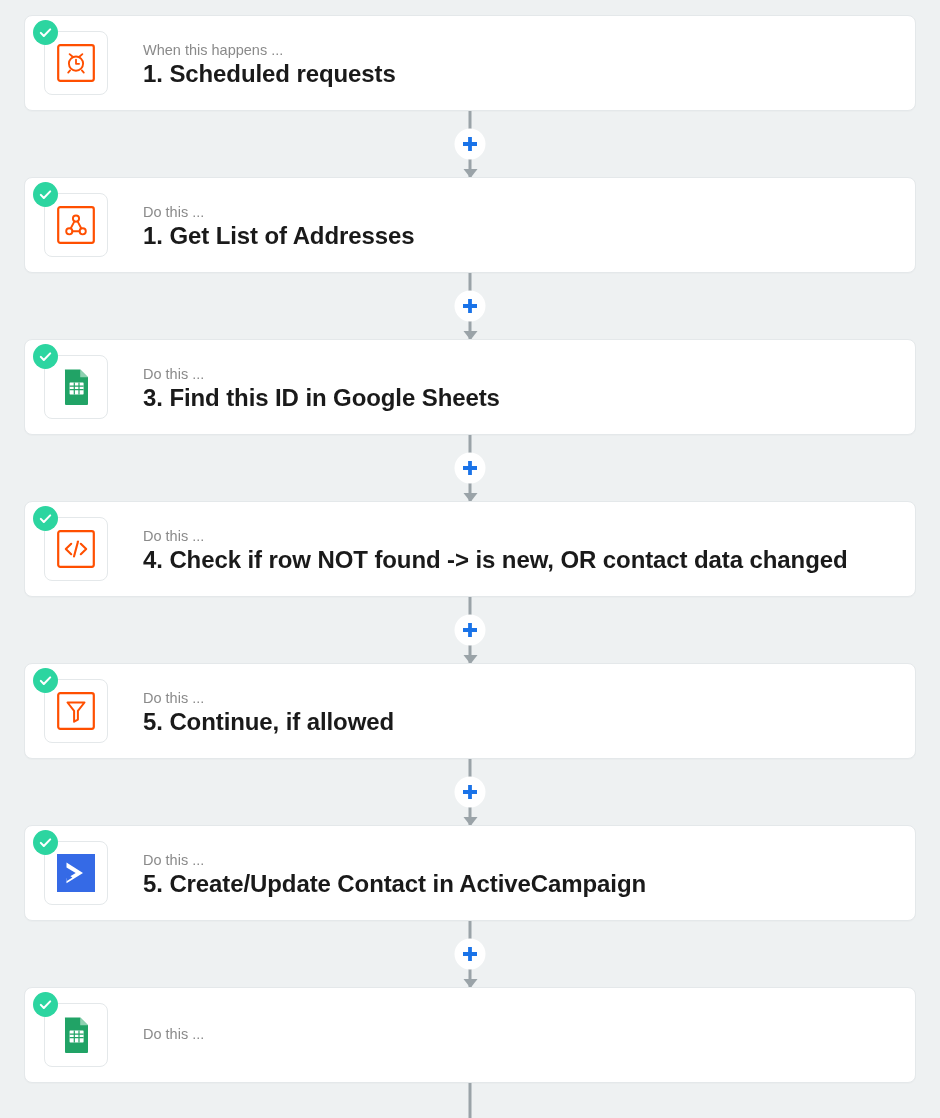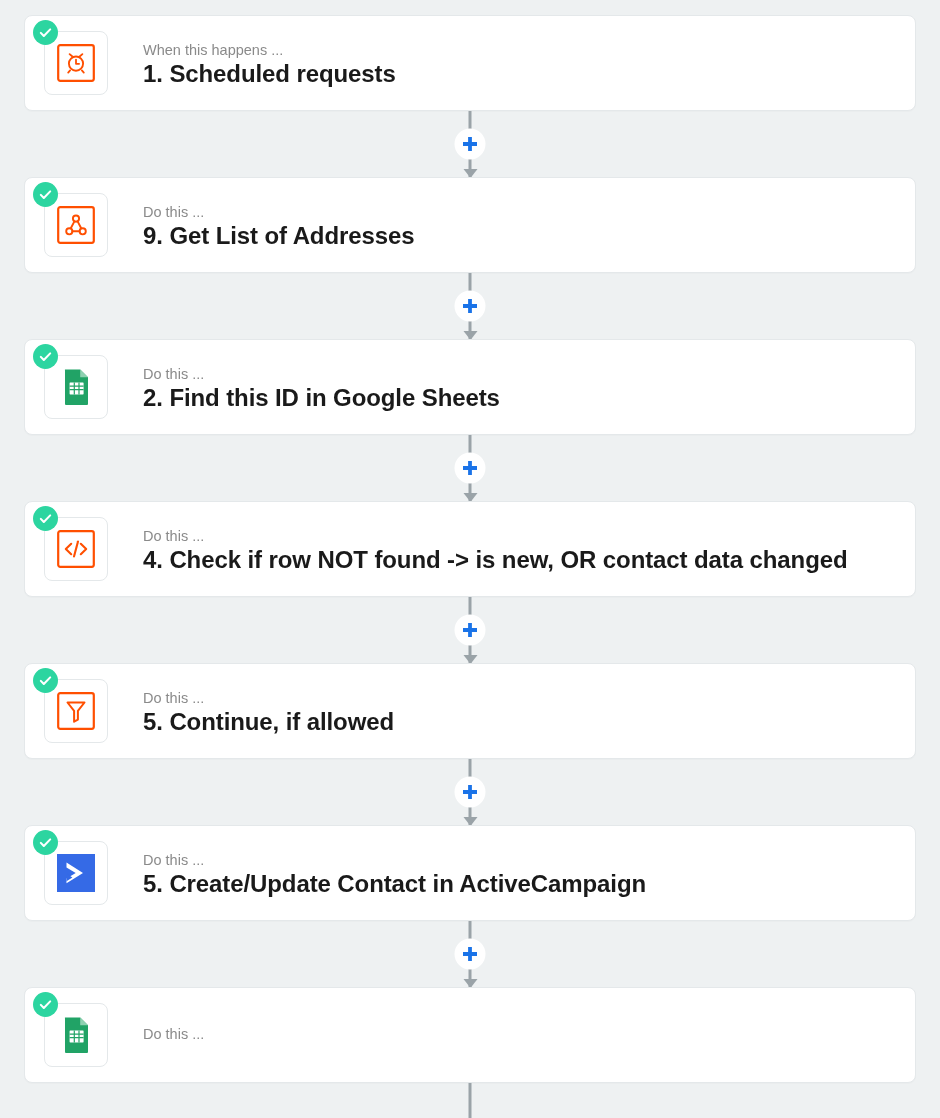--- a/index.html
+++ b/index.html
@@ -208,21 +208,21 @@
             <circle cx="13.3" cy="26.3" r="3.1" stroke="#ff4f00" stroke-width="1.9"></circle>
             <circle cx="26.7" cy="26.3" r="3.1" stroke="#ff4f00" stroke-width="1.9"></circle>
             <path d="M18.4 16.4l-3.6 6.9" stroke="#ff4f00" stroke-width="1.9" stroke-linecap="round"></path>
             <path d="M21.6 16.4l3.6 6.9" stroke="#ff4f00" stroke-width="1.9" stroke-linecap="round"></path>
             <path d="M16.4 26.3h7.2" stroke="#ff4f00" stroke-width="1.9" stroke-linecap="round"></path>
           </svg>
         </div>
       </div>
       <div class="step-text">
         <div class="step-eyebrow">Do this ...</div>
-        <div class="step-title">9. Get List of Addresses</div>
+        <div class="step-title">1. Get List of Addresses</div>
       </div>
     </div>
     <div class="connector">
       <div class="conn-line">
         <div class="conn-arrow"></div>
       </div>
       <button class="add-step-button" title="Add step">
         <svg viewBox="0 0 20 20" fill="none" xmlns="http://www.w3.org/2000/svg">
           <path d="M10 2.6v14.8M2.6 10h14.8" stroke="#1a73e8" stroke-width="4" stroke-linecap="butt"></path>
         </svg>
@@ -239,21 +239,21 @@
           <svg class="icon-glyph" viewBox="0 0 40 40" fill="none" xmlns="http://www.w3.org/2000/svg">
             <path d="M9 2.5h15.2L32 10.2V37a1 1 0 0 1-1 1H10a1 1 0 0 1-1-1V3.5a1 1 0 0 1 0-1z" fill="#21a366"></path>
             <path d="M24.2 2.5L32 10.2h-7.8z" fill="#8ed1b1"></path>
             <rect x="13.6" y="15.4" width="14" height="12" rx="0.6" fill="#ffffff"></rect>
             <path d="M13.6 19.1h14M13.6 22.6h14M18.3 15.4v12M23 15.4v12" stroke="#21a366" stroke-width="1.2"></path>
           </svg>
         </div>
       </div>
       <div class="step-text">
         <div class="step-eyebrow">Do this ...</div>
-        <div class="step-title">2. Find this ID in Google Sheets</div>
+        <div class="step-title">3. Find this ID in Google Sheets</div>
       </div>
     </div>
     <div class="connector">
       <div class="conn-line">
         <div class="conn-arrow"></div>
       </div>
       <button class="add-step-button" title="Add step">
         <svg viewBox="0 0 20 20" fill="none" xmlns="http://www.w3.org/2000/svg">
           <path d="M10 2.6v14.8M2.6 10h14.8" stroke="#1a73e8" stroke-width="4" stroke-linecap="butt"></path>
         </svg>

